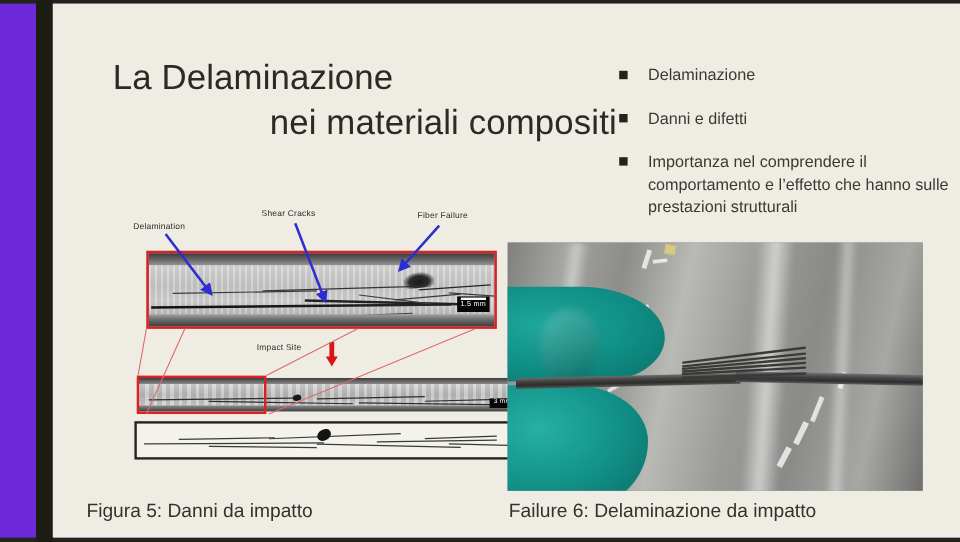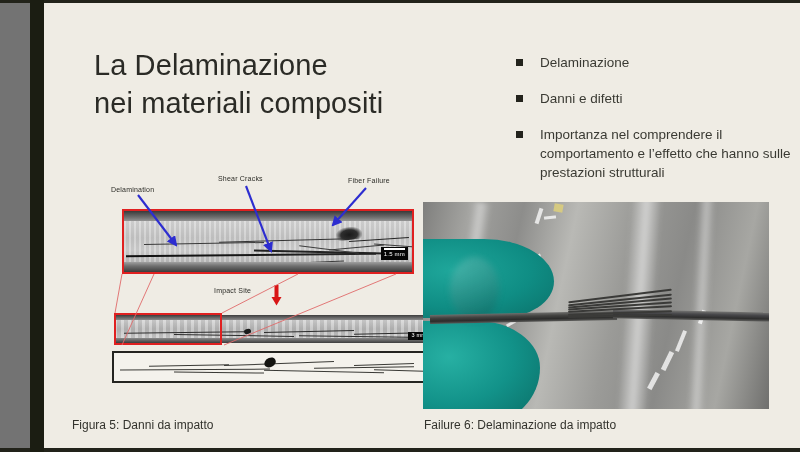--- a/index.html
+++ b/index.html
@@ -6,21 +6,21 @@
   html,body{margin:0;padding:0;}
   body{
     width:800px;height:452px;
     background:#efece4;
     font-family:"Liberation Sans", sans-serif;
     overflow:hidden;
     position:relative;
   }
   #slide{
     position:absolute;inset:0;
-    background:#737373;
+    background:#6d28d9;
   }
   
   .bar-left{
     position:absolute;left:30px;top:0;width:14px;height:452px;
     background:#1b1d12;
   }
   .bar-top{
     position:absolute;left:0;top:0;width:800px;height:3px;
     background:#22231a;
   }
@@ -35,21 +35,21 @@
 
   
   .title{
     position:absolute;left:50px;top:43px;width:420px;
     color:#2b2b26;
     font-size:29px;
     line-height:38px;
     letter-spacing:0.1px;
     font-weight:400;
   }
-  .title .l2{display:block;}
+  .title .l2{display:block;text-align:right;}
 
   
   .bullets{
     position:absolute;left:472px;top:50px;width:290px;
   }
   .bullet{
     display:flex;
     align-items:flex-start;
     margin-bottom:17px;
     color:#3a3a33;
@@ -199,21 +199,21 @@
   .sc8{left:260px;top:17px;width:50px;transform:rotate(1.5deg);}
   .scblob{
     position:absolute;left:150px;top:5px;width:12px;height:9px;
     background:#141411;border-radius:55% 45% 50% 50%;transform:rotate(-25deg);
   }
 
   
   .cap{
     position:absolute;
     color:#33332d;
-    font-size:12px;
+    font-size:16px;
   }
   .cap5{left:28px;top:415px;}
   .cap6{left:380px;top:415px;}
 
   
   .photo{
     position:absolute;left:379px;top:199px;width:346px;height:207px;
     overflow:hidden;
     background:#8d8d8a;
   }

